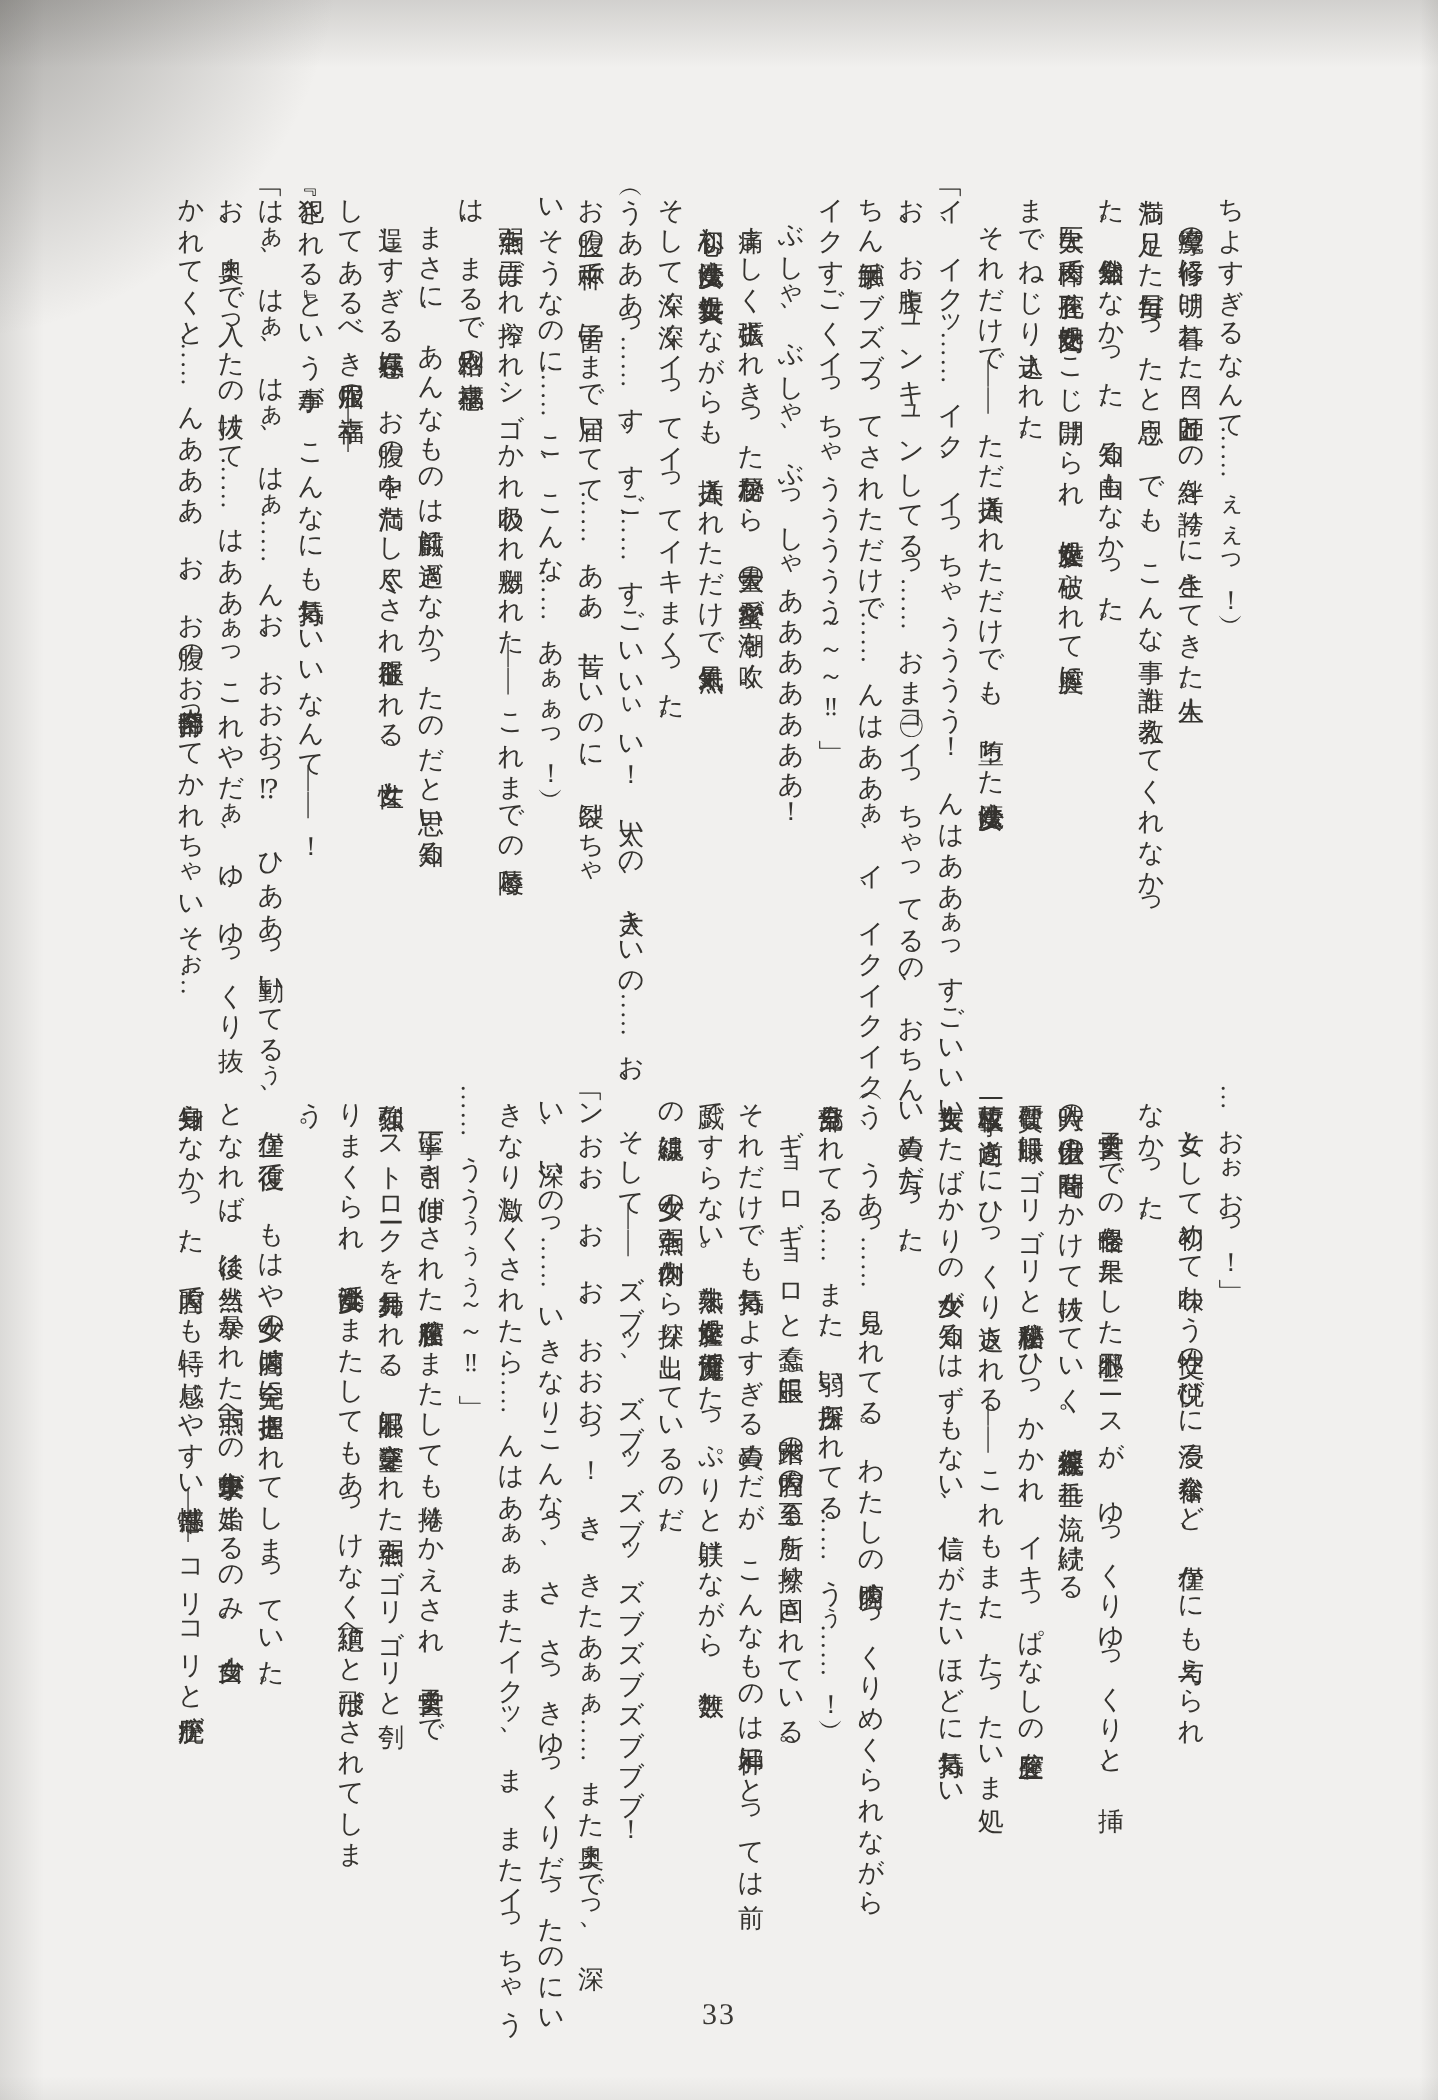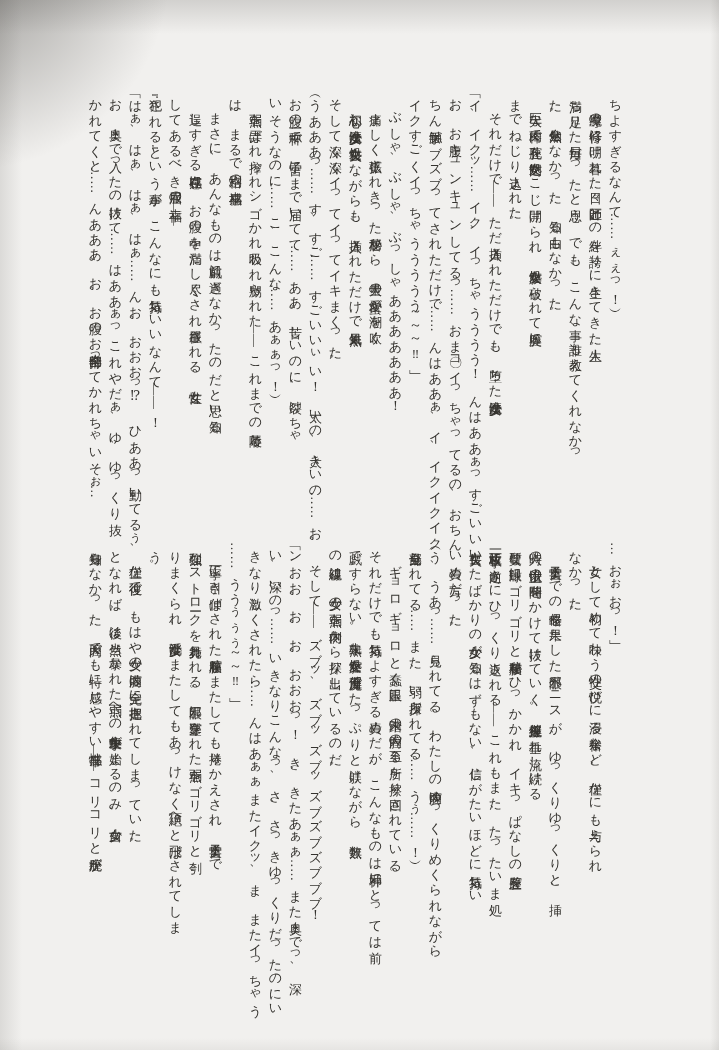--- a/index.html
+++ b/index.html
@@ -117,13 +117,14 @@
       <p class="vline">……ううぅぅぅ～～‼」</p>
       <p class="vline">　丁寧に引き伸ばされた膣粘膜をまたしても捲りかえされ、子宮奥まで</p>
       <p class="vline">強烈なストロークを見舞われる。邪眼に穿鑿された弱点をゴリゴリと刳</p>
       <p class="vline">りまくられ、淫乱少女はまたしてもあっけなく絶頂へと飛ばされてしま</p>
       <p class="vline">う。</p>
       <p class="vline">　僅か一往復で、もはや少女の膣内は完全に把握されてしまっていた。</p>
       <p class="vline">となれば、後は当然、暴かれた弱点への集中攻撃が始まるのみ。少女自</p>
       <p class="vline">身知らなかった、膣内でも特に感じやすい性感帯——コリコリと膣疣が</p>
     </div>
 
+  <div class="page-number">33</div>
 </div>
 
 </body></html>

